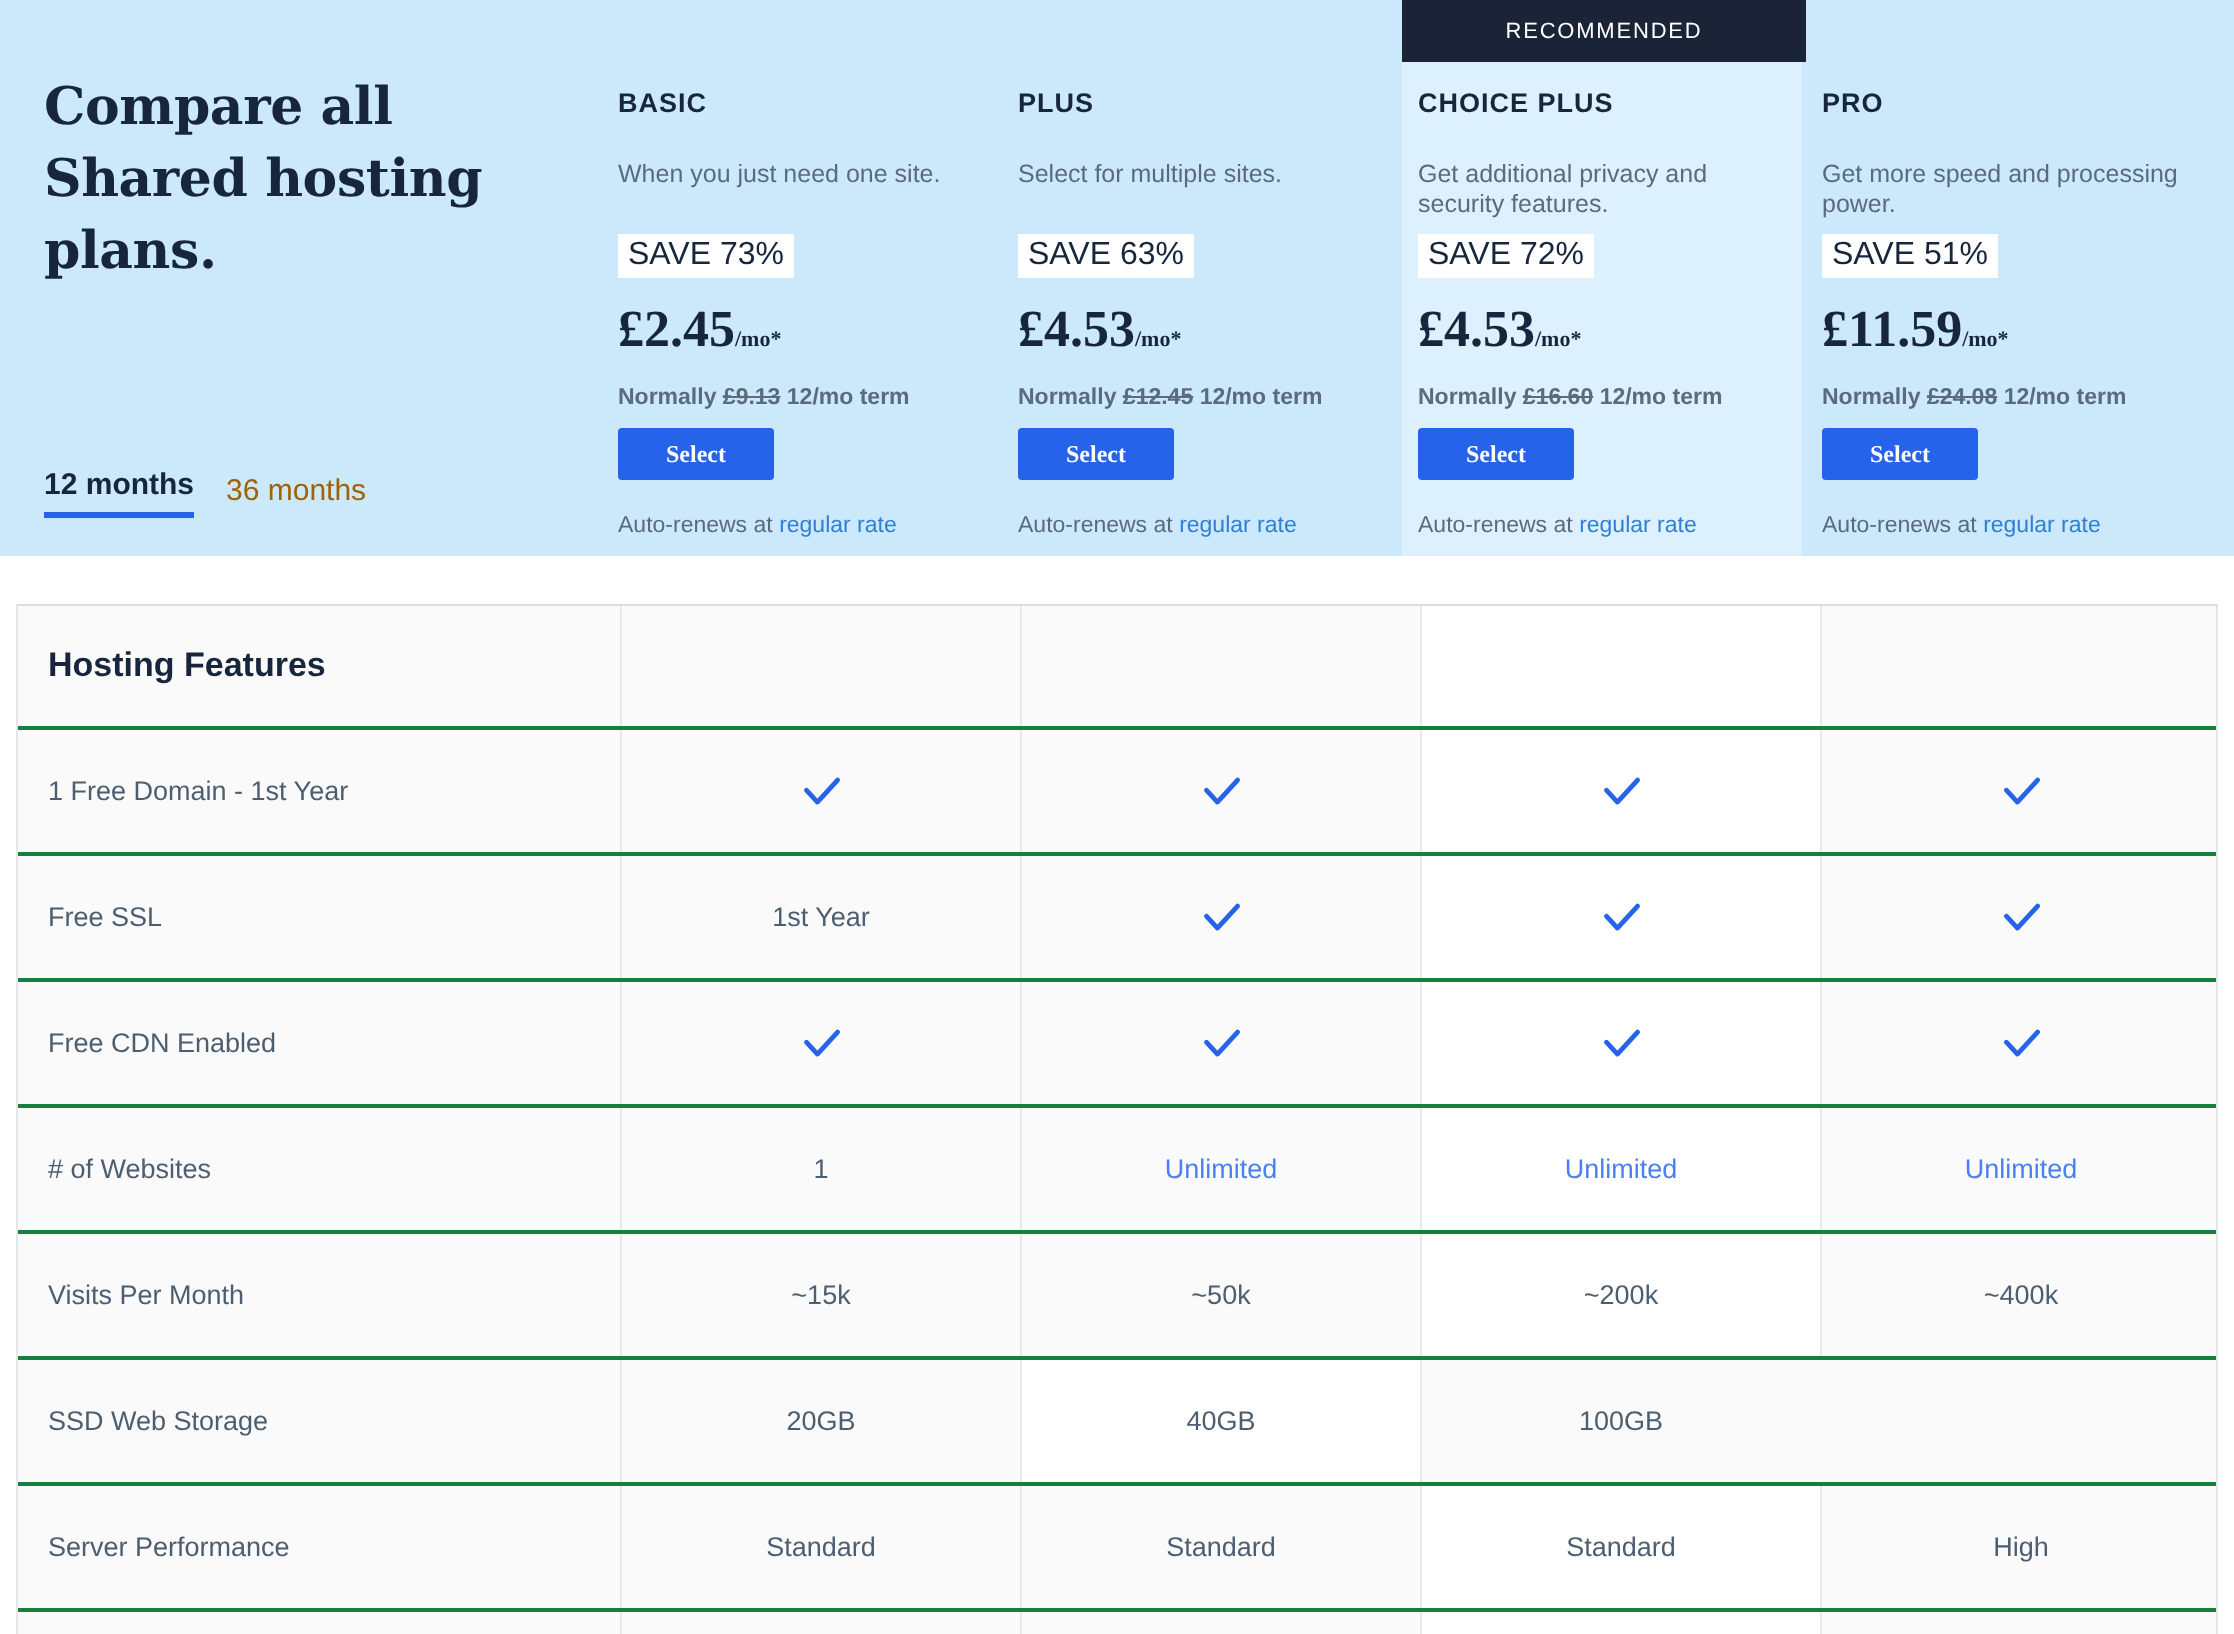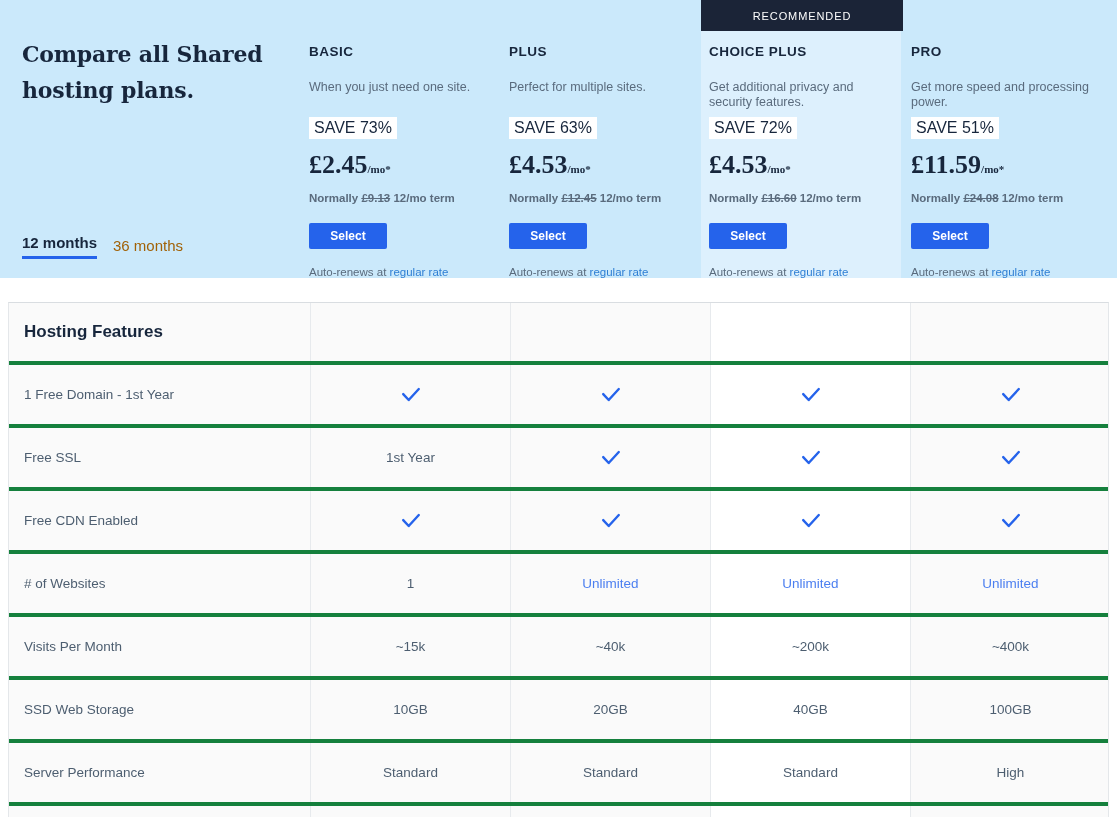--- a/index.html
+++ b/index.html
@@ -16,21 +16,21 @@
     width:1117px; height:278px;
     background:#cbe9fb;
     overflow:hidden;
   }
 
   .hero-title {
     position:absolute;
     left:22px; top:36px; width:265px;
     font-family:"DejaVu Serif", serif;
     font-weight:bold;
-    font-size:22px;
+    font-size:26px;
     line-height:36px;
     color:#17263c;
     letter-spacing:-0.2px;
   }
 
   .term-tabs {
     position:absolute;
     left:22px; top:234px;
     display:flex; align-items:flex-end; gap:16px;
   }
@@ -90,46 +90,46 @@
   }
   .price .per {
     font-size:11px; vertical-align:baseline;
   }
   .normally {
     font-size:11.5px; color:#5a6b7d;
     margin-top:8px; white-space:nowrap;font-weight:bold;
   }
   .normally s { text-decoration:line-through; }
   .select-btn {
-    display:block; margin-top:19px;
+    display:block; margin-top:9px;
     width:78px; height:26px;
     background:#2563eb; color:#ffffff;
     border:none; border-radius:2px;
-    font-family:Liberation Sans, sans-serif;
+    font-family:Liberation Serif, serif;
     font-size:12px; font-weight:bold;
     cursor:pointer;
   }
   .autorenew {
     font-size:11.5px; color:#5a6b7d;
     margin-top:17px; white-space:nowrap;
   }
   .autorenew a { color:#2f7fd4; text-decoration:none; cursor:pointer;margin-top:25px; }
 
   
   .table-wrap {
     position:absolute; left:8px; top:302px;
     width:1101px;
     border-top:1px solid #d9dde1;
     border-left:1px solid #e4e7ea;
     border-right:1px solid #e4e7ea;
     background:#fafafa;
   }
   .trow {
     display:flex;
-    border-bottom:4px solid #15803d;
+    border-bottom:2px solid #15803d;
     background:#fafafa;
   }
   .tcell {
     flex:0 0 200px;
     display:flex; align-items:center; justify-content:center;
     font-size:13.5px; color:#4d5e70;
     border-left:1px solid #e7eaed;
     text-align:center;
   }
   .tcell.featured { background:#ffffff; }
@@ -171,21 +171,21 @@
       <div class="price"><span>£2.45</span><span class="per">/mo*</span></div>
       <div class="normally"><span>Normally</span> <s>£9.13</s> <span>12/mo term</span></div>
       <button class="select-btn">Select</button>
       <div class="autorenew"><span>Auto-renews at</span> <a>regular rate</a></div>
     </div>
   </div>
 
   <div class="plan" style="left:501px;">
     <div class="inner">
       <div class="plan-name">PLUS</div>
-      <div class="plan-tag">Perfect for multiple sites.</div>
+      <div class="plan-tag">Select for multiple sites.</div>
       <div><span class="save-badge">SAVE 63%</span></div>
       <div class="price"><span>£4.53</span><span class="per">/mo*</span></div>
       <div class="normally"><span>Normally</span> <s>£12.45</s> <span>12/mo term</span></div>
       <button class="select-btn">Select</button>
       <div class="autorenew"><span>Auto-renews at</span> <a>regular rate</a></div>
     </div>
   </div>
 
   <div class="plan featured" style="left:701px;">
     <div class="rec-banner">RECOMMENDED</div>
@@ -325,35 +325,32 @@
       <div class="tcell">
         <span class="unlimited">Unlimited</span>
       </div>
     </div>
     <div class="trow data">
       <div class="tcell label">Visits Per Month</div>
       <div class="tcell">
         <span>~15k</span>
       </div>
       <div class="tcell">
-        <span>~40k</span>
+        <span>~50k</span>
       </div>
       <div class="tcell featured">
         <span>~200k</span>
       </div>
       <div class="tcell">
         <span>~400k</span>
       </div>
     </div>
     <div class="trow data">
       <div class="tcell label">SSD Web Storage</div>
       <div class="tcell">
-        <span>10GB</span>
-      </div>
-      <div class="tcell">
         <span>20GB</span>
       </div>
       <div class="tcell featured">
         <span>40GB</span>
       </div>
       <div class="tcell">
         <span>100GB</span>
       </div>
     </div>
     <div class="trow data">

